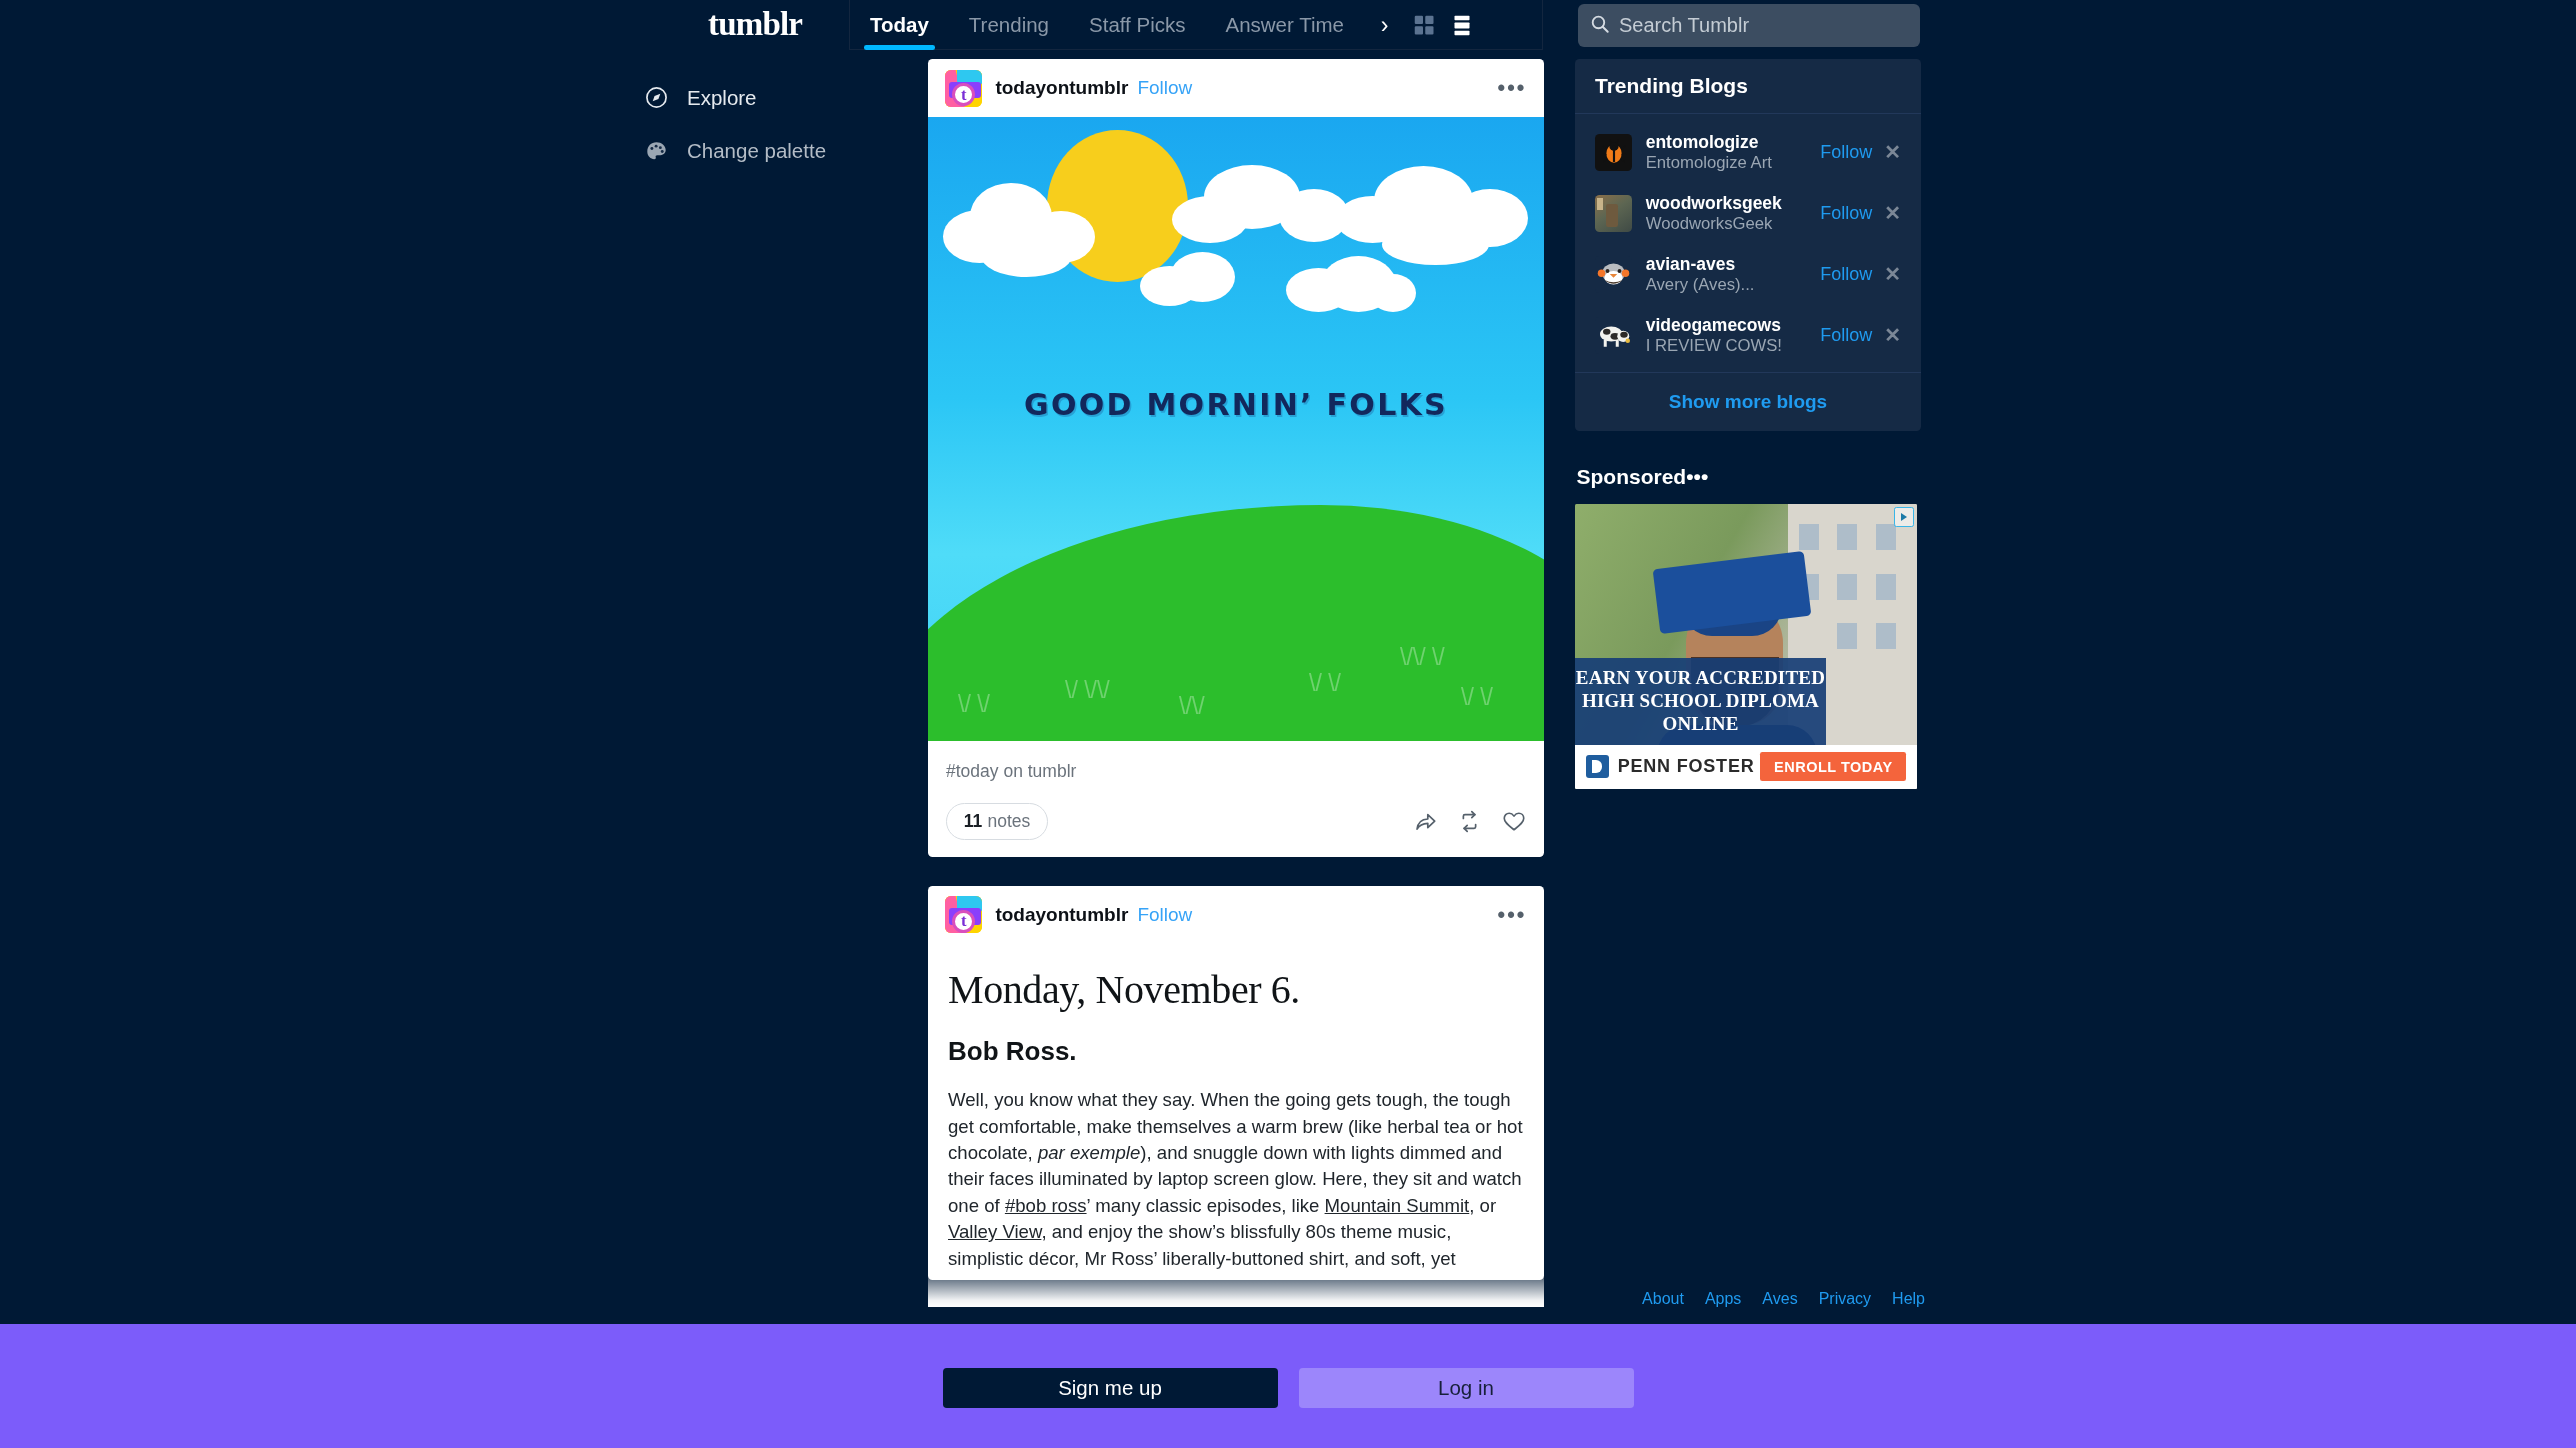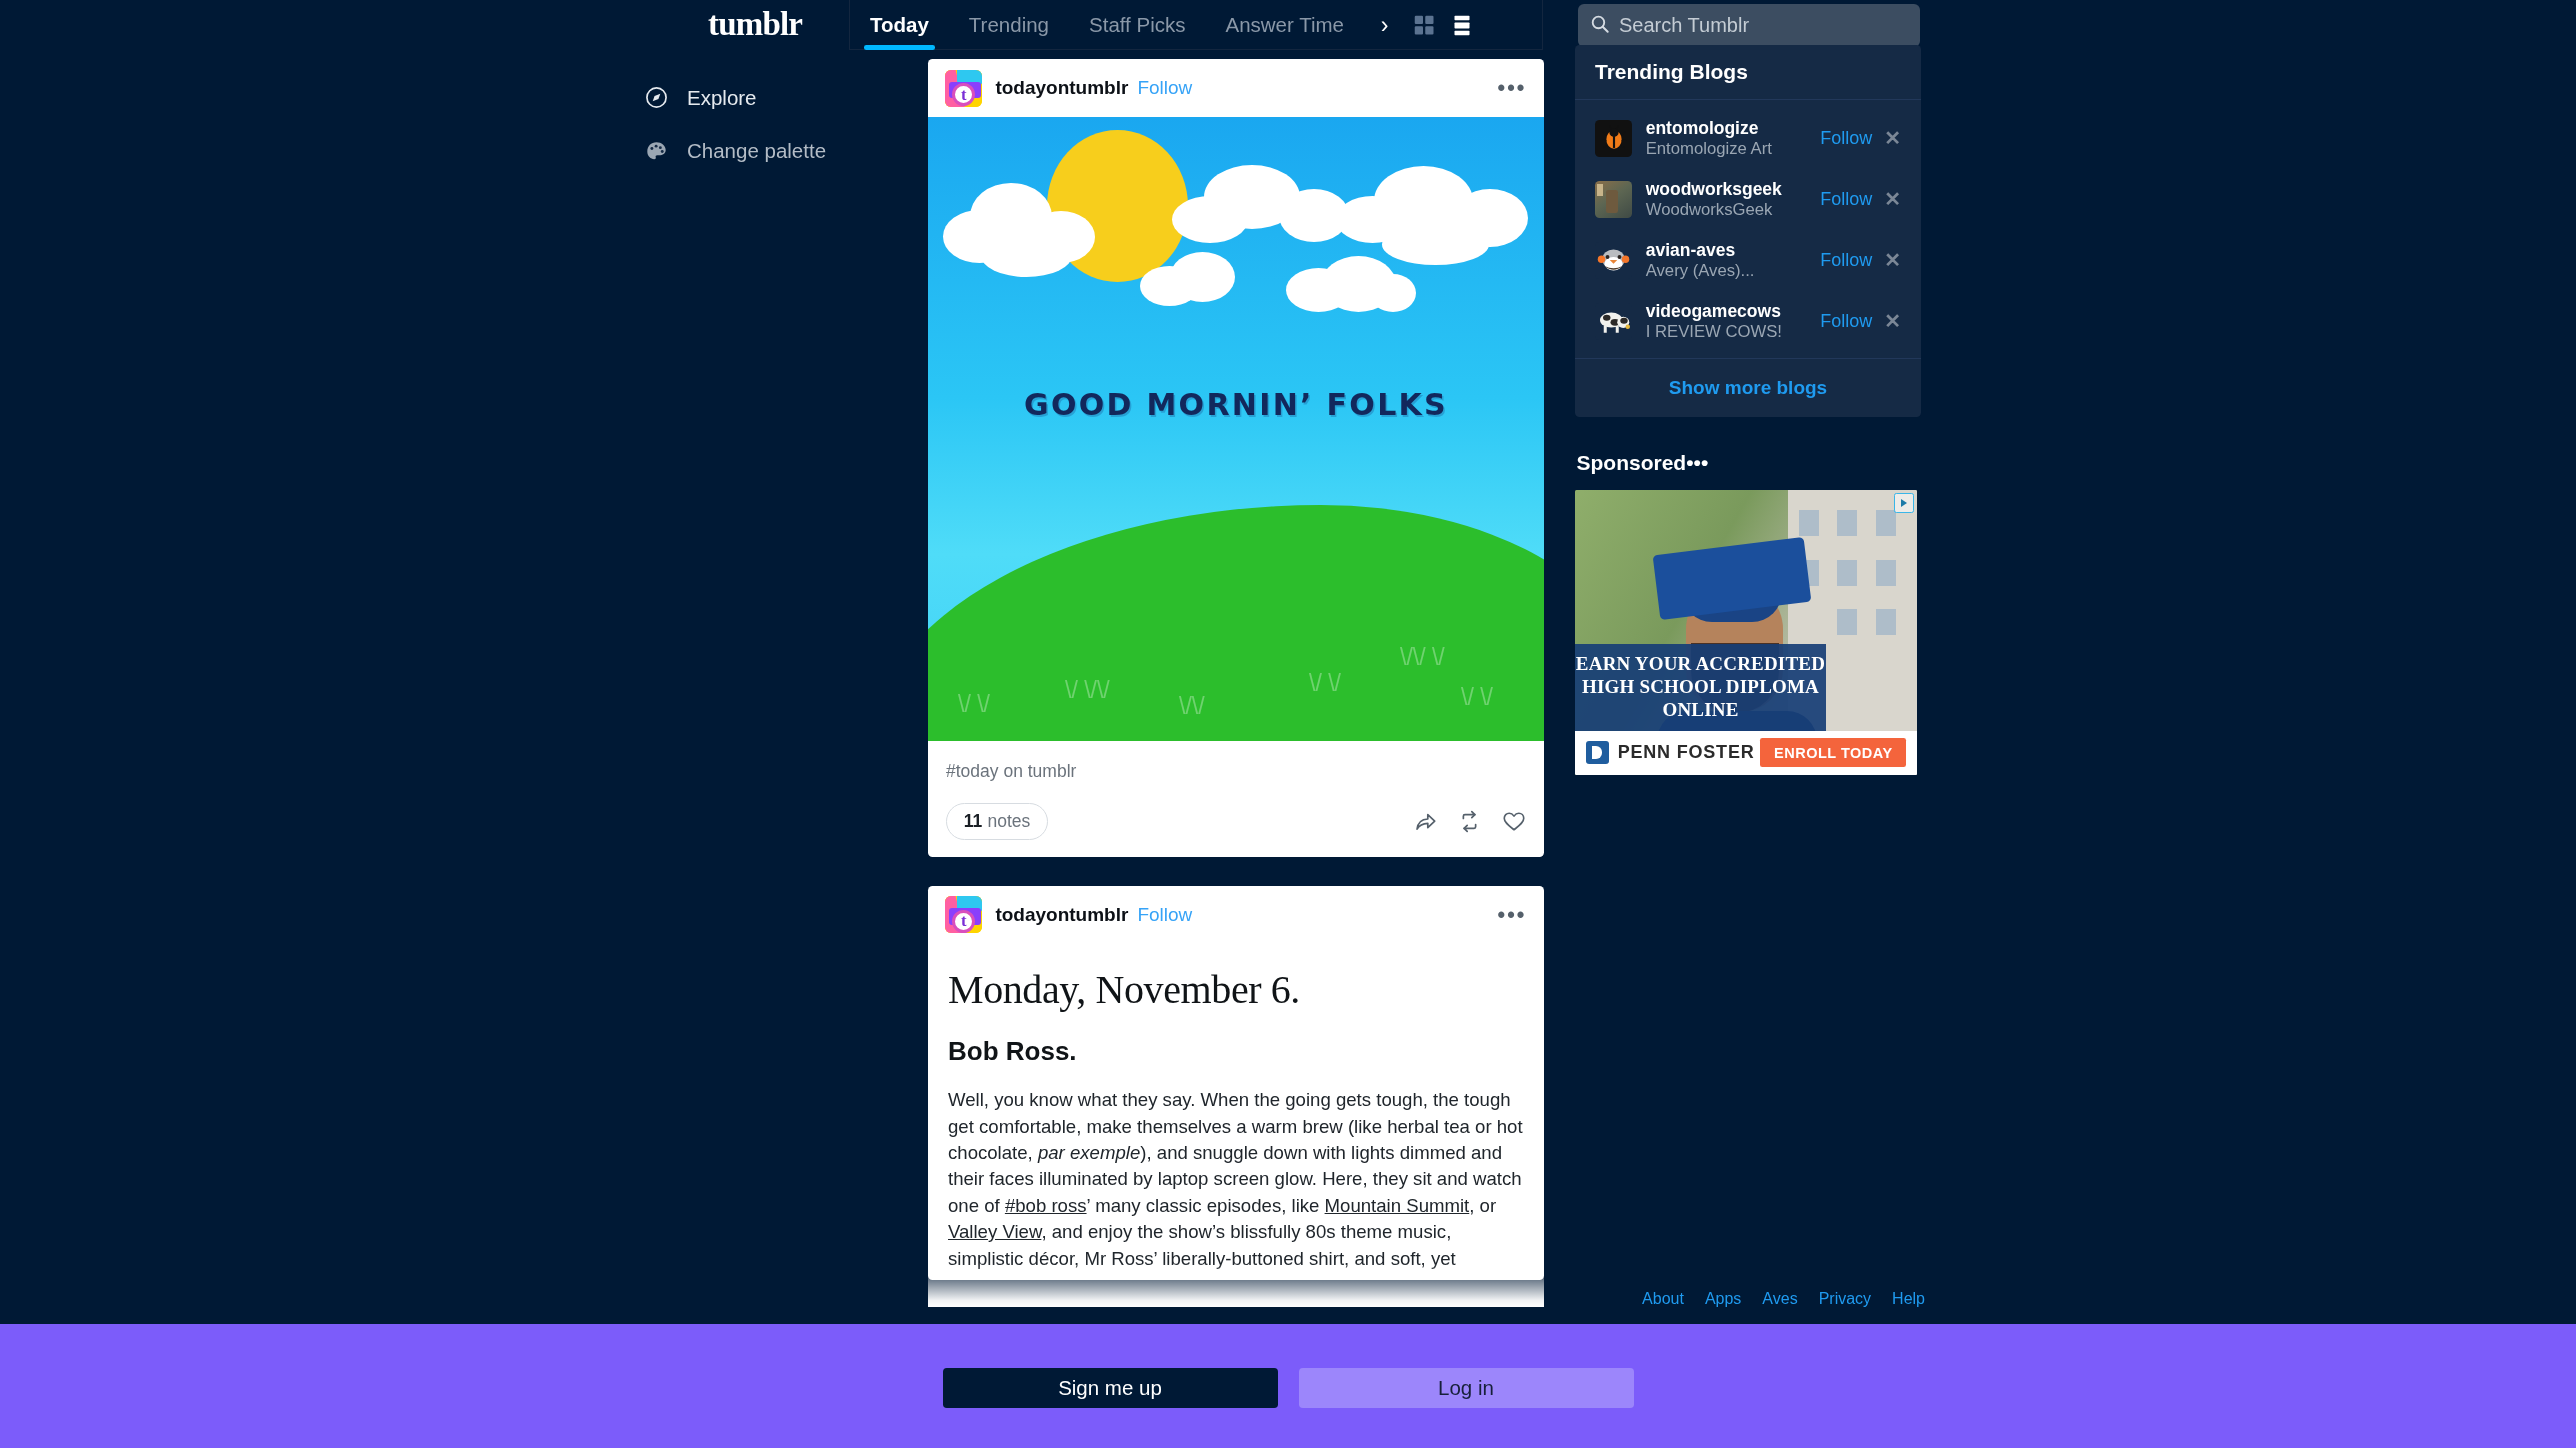--- a/index.html
+++ b/index.html
@@ -112,21 +112,21 @@
   .post-para { font-size: 18.6px; line-height: 1.42; color: #20262c; }
   .post-para i { font-style: italic; }
   .post-para u, .post-para a { text-decoration: underline; color: #20262c; cursor: pointer; }
   #fadeout {
     position: absolute; left: 928px; top: 1263px; width: 616px; height: 44px;
     background: linear-gradient(to bottom, rgba(255,255,255,0) 0%, rgba(255,255,255,0.95) 85%, #ffffff 100%);
     pointer-events: none;
   }
 
   
-  #right { position: absolute; left: 1575px; top: 45px; width: 346px; }
+  #right { position: absolute; left: 1575px; top: 59px; width: 346px; }
   .panel { background: #152a45; border-radius: 4.6px; margin-bottom: 20px; }
   .panel-head {
     height: 55px; display: flex; align-items: center; padding: 0 20px;
     font-size: 21px; font-weight: 700; color: #ffffff;
     border-bottom: 0.8px solid #22385a; position: relative;
   }
   .blog-row { display: flex; align-items: center; padding: 10px 20px; }
   .blog-av { width: 37px; height: 37px; border-radius: 4.6px; flex: 0 0 auto; overflow: hidden; position: relative; }
   .blog-txt { margin-left: 13.7px; flex: 1 1 auto; min-width: 0; }
   .blog-name { font-size: 17.5px; font-weight: 700; color: #ffffff; white-space: nowrap; }

